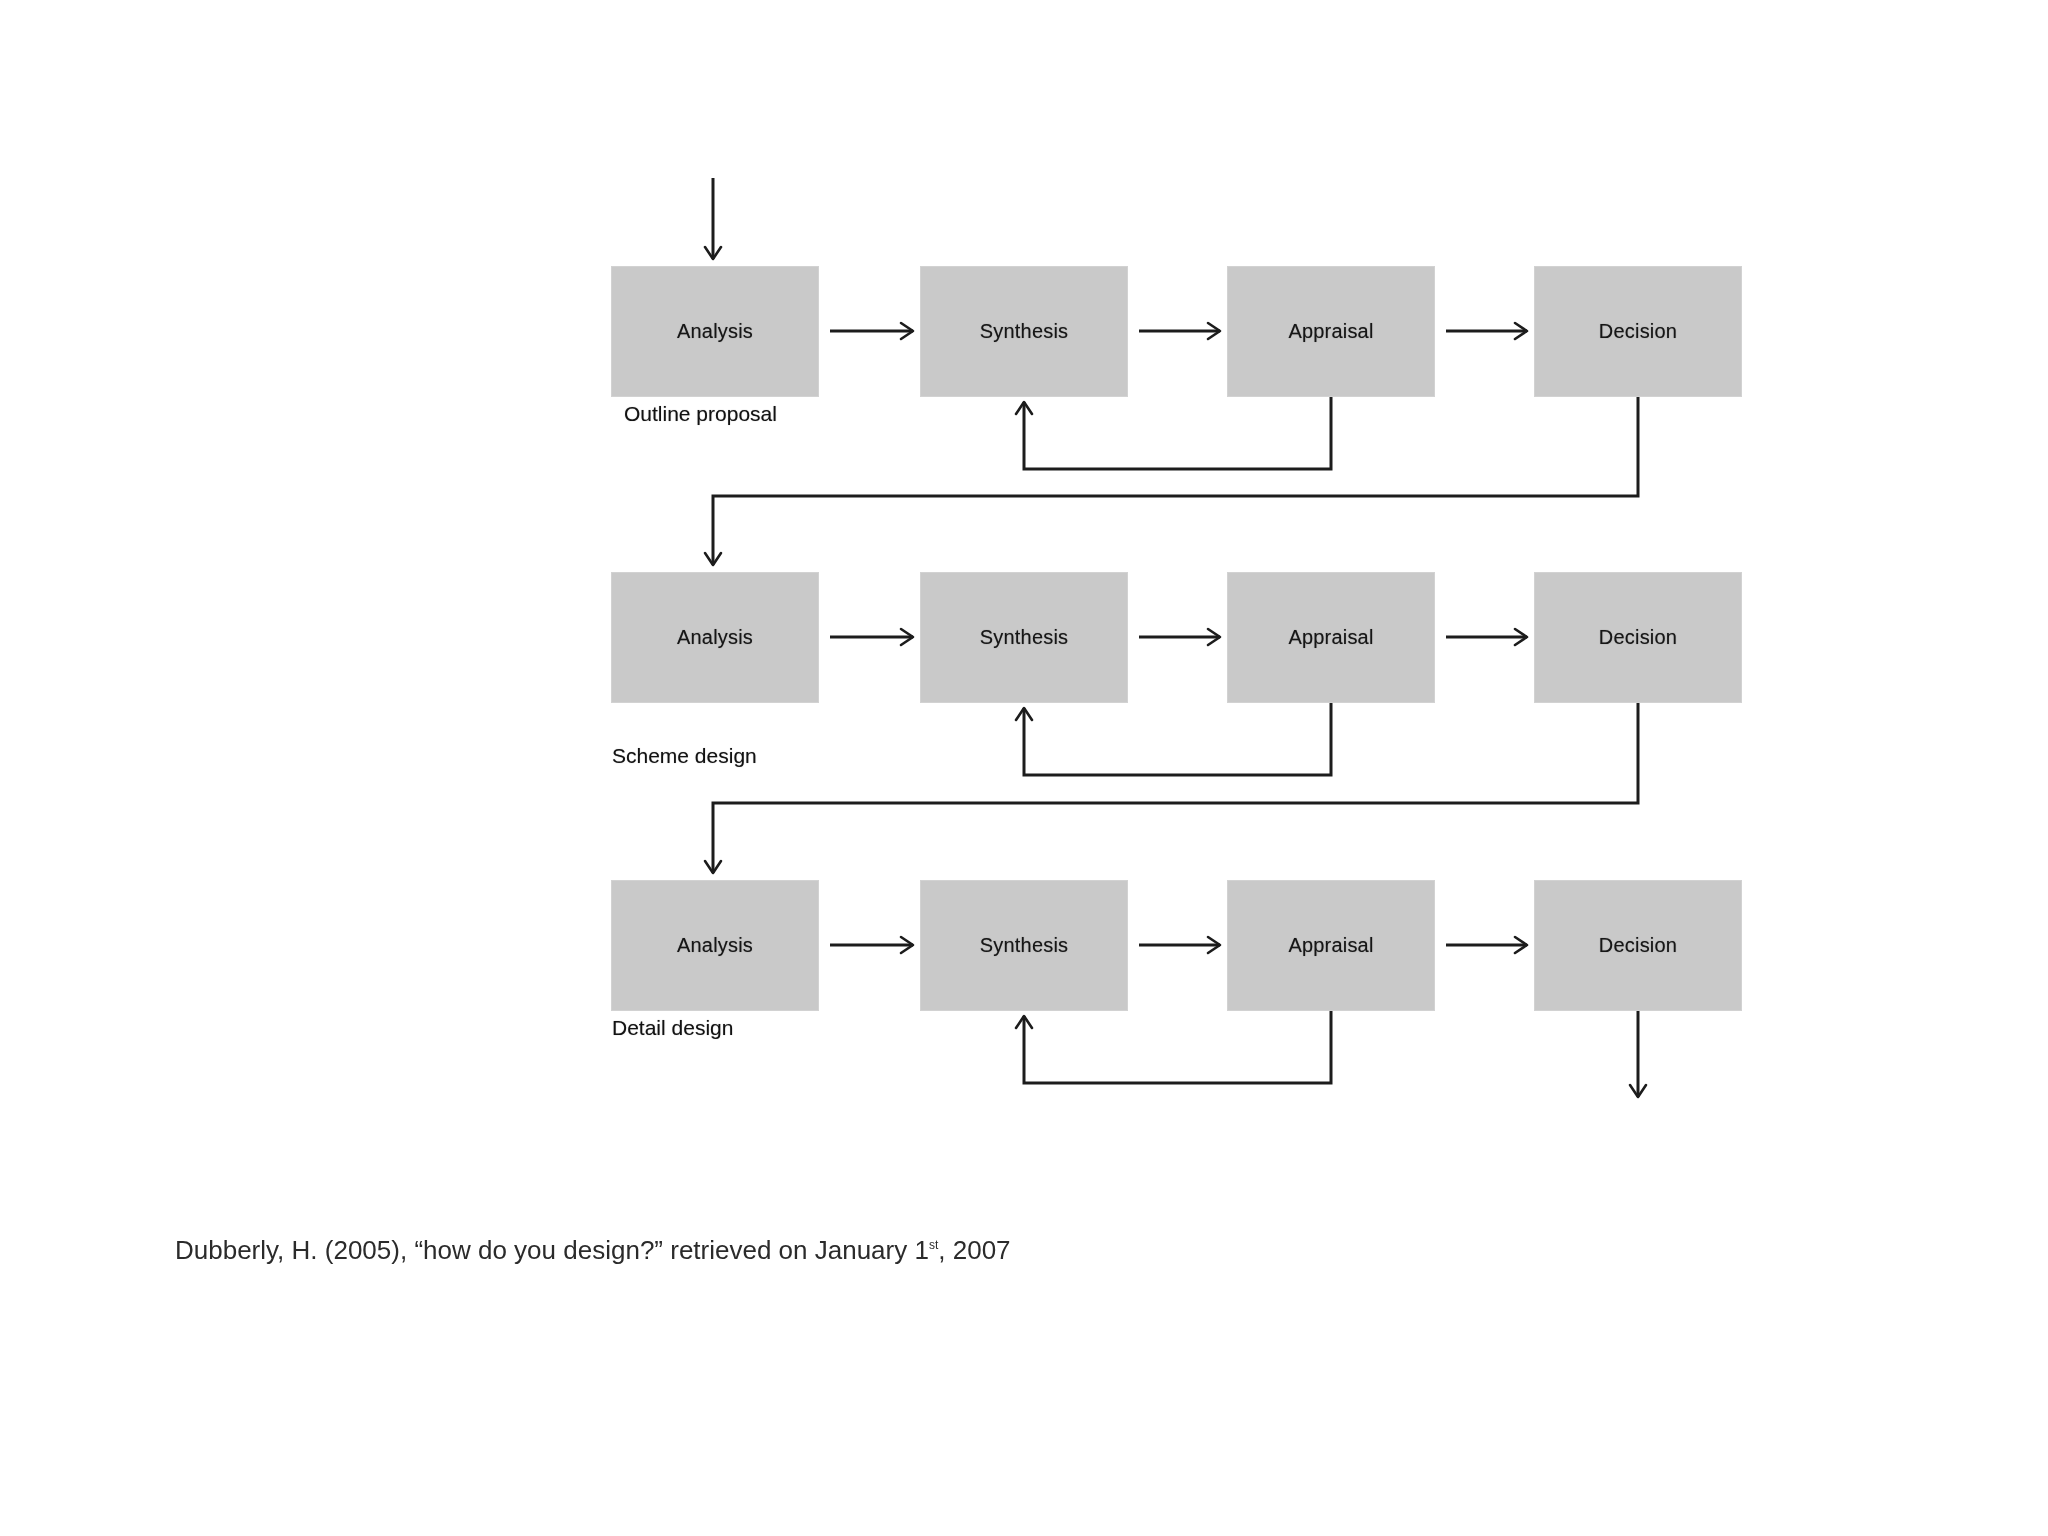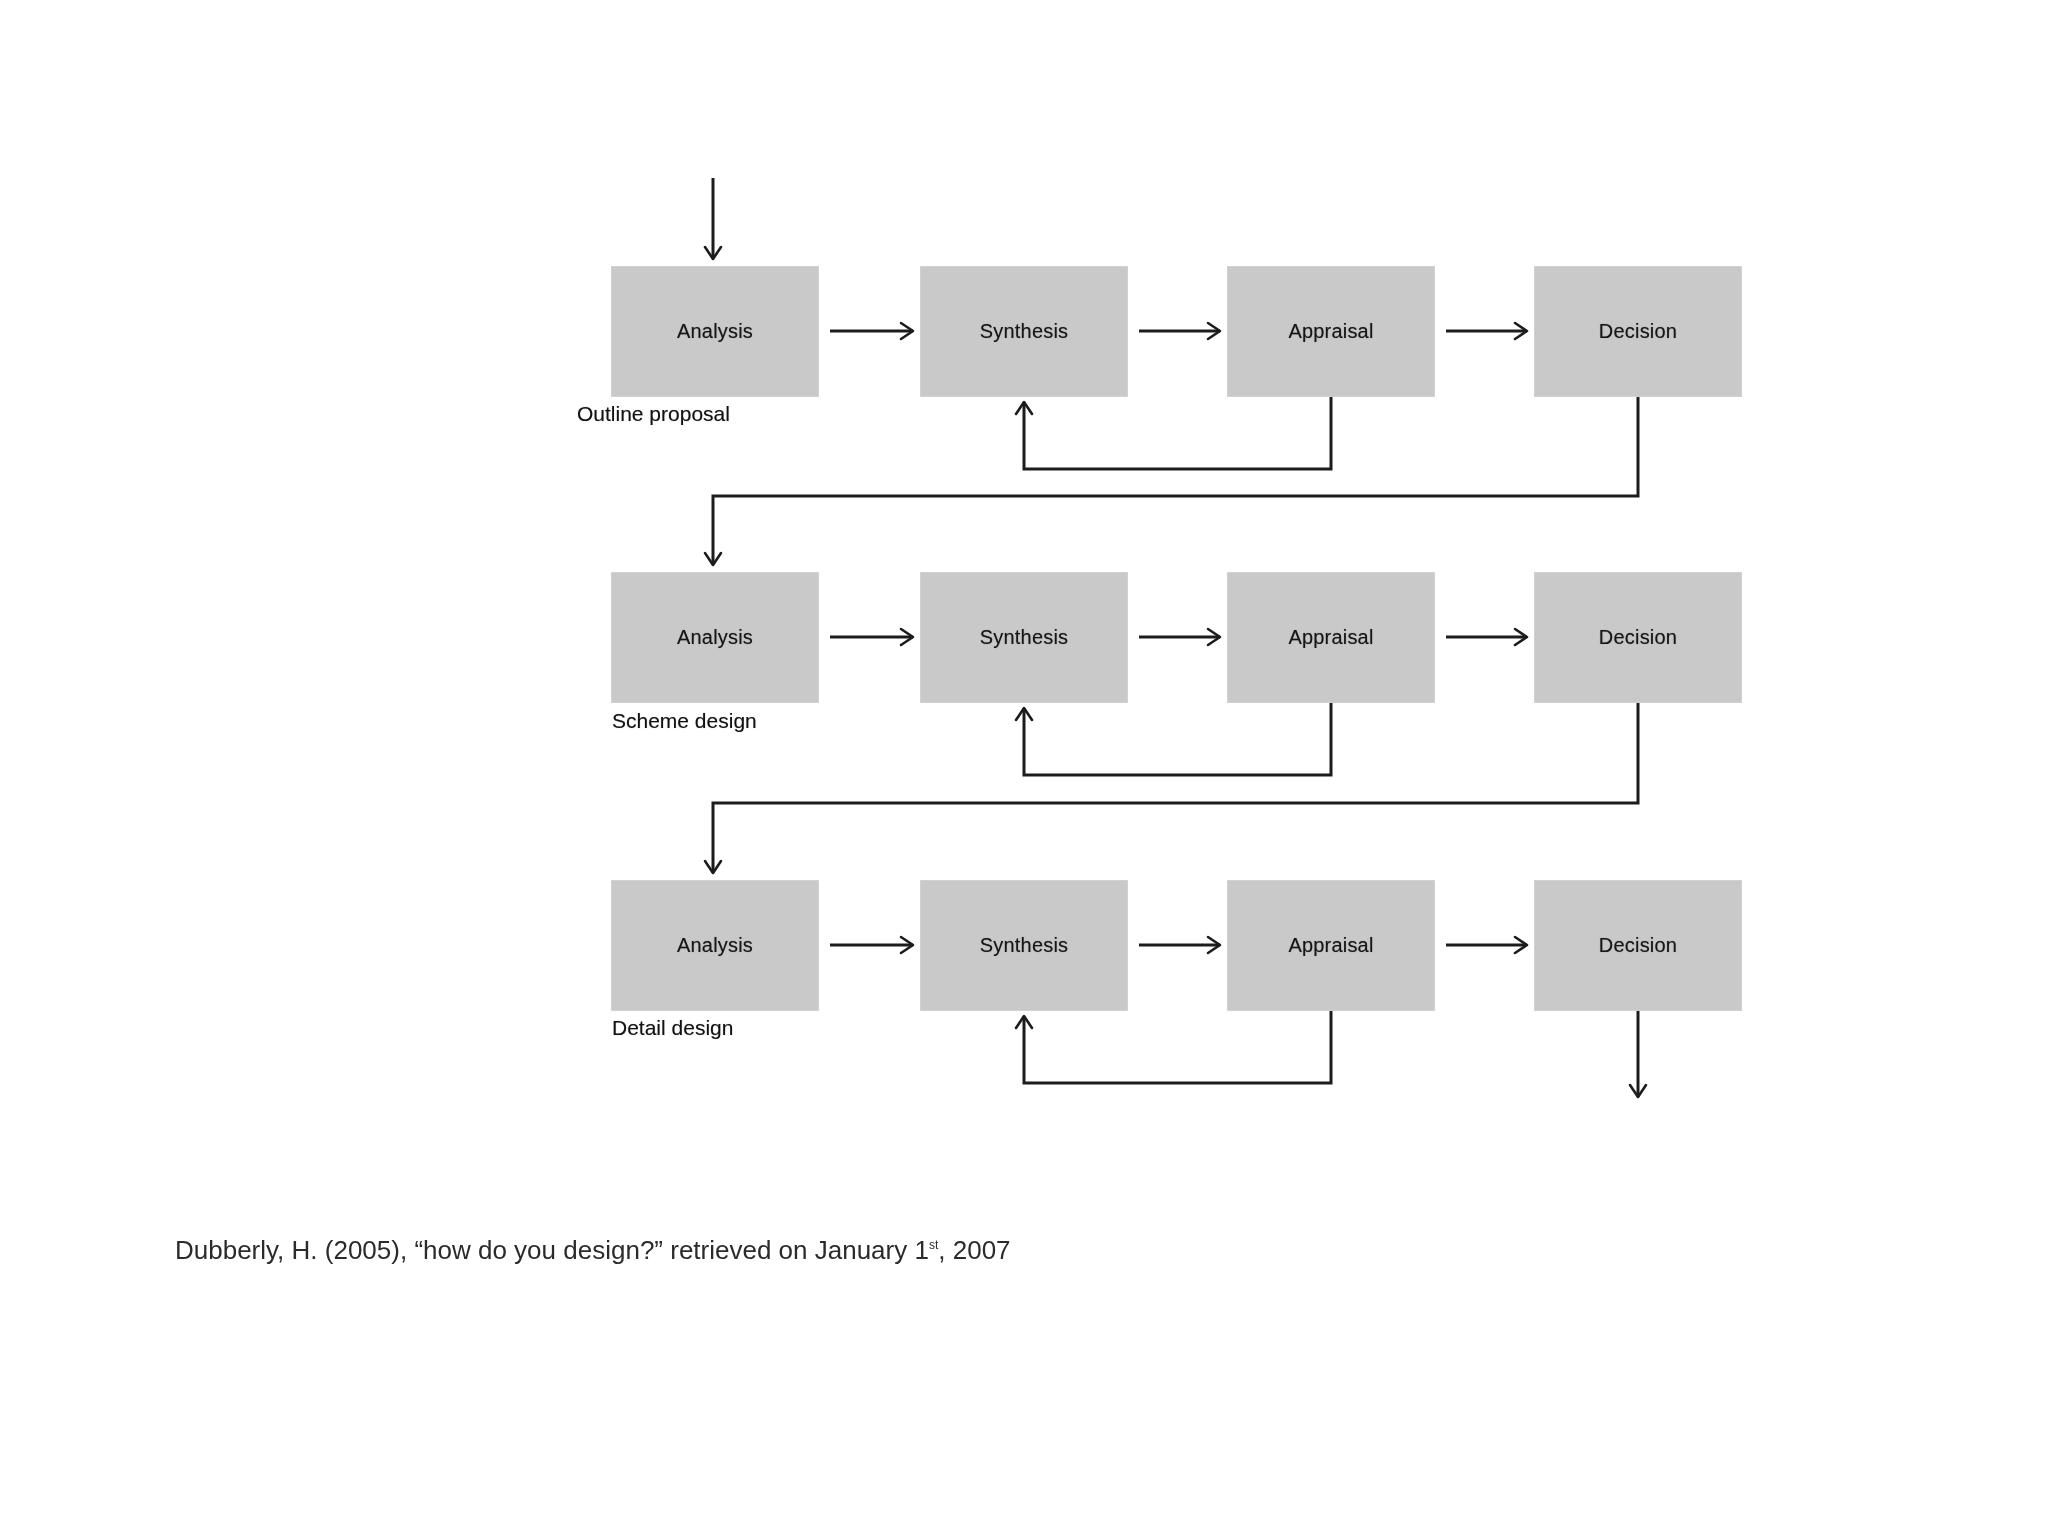--- a/index.html
+++ b/index.html
@@ -108,35 +108,35 @@
   </div>
   <div class="box" style="left:921px; top:267px">
     <span>Synthesis</span>
   </div>
   <div class="box" style="left:1228px; top:267px">
     <span>Appraisal</span>
   </div>
   <div class="box" style="left:1535px; top:267px">
     <span>Decision</span>
   </div>
-  <div class="phase-label" style="left:577px; top:402px">Outline proposal</div>
+  <div class="phase-label" style="left:624px; top:402px">Outline proposal</div>
 
   <div class="box" style="left:612px; top:573px">
     <span>Analysis</span>
   </div>
   <div class="box" style="left:921px; top:573px">
     <span>Synthesis</span>
   </div>
   <div class="box" style="left:1228px; top:573px">
     <span>Appraisal</span>
   </div>
   <div class="box" style="left:1535px; top:573px">
     <span>Decision</span>
   </div>
-  <div class="phase-label" style="left:612px; top:709px">Scheme design</div>
+  <div class="phase-label" style="left:612px; top:744px">Scheme design</div>
 
   <div class="box" style="left:612px; top:881px">
     <span>Analysis</span>
   </div>
   <div class="box" style="left:921px; top:881px">
     <span>Synthesis</span>
   </div>
   <div class="box" style="left:1228px; top:881px">
     <span>Appraisal</span>
   </div>

